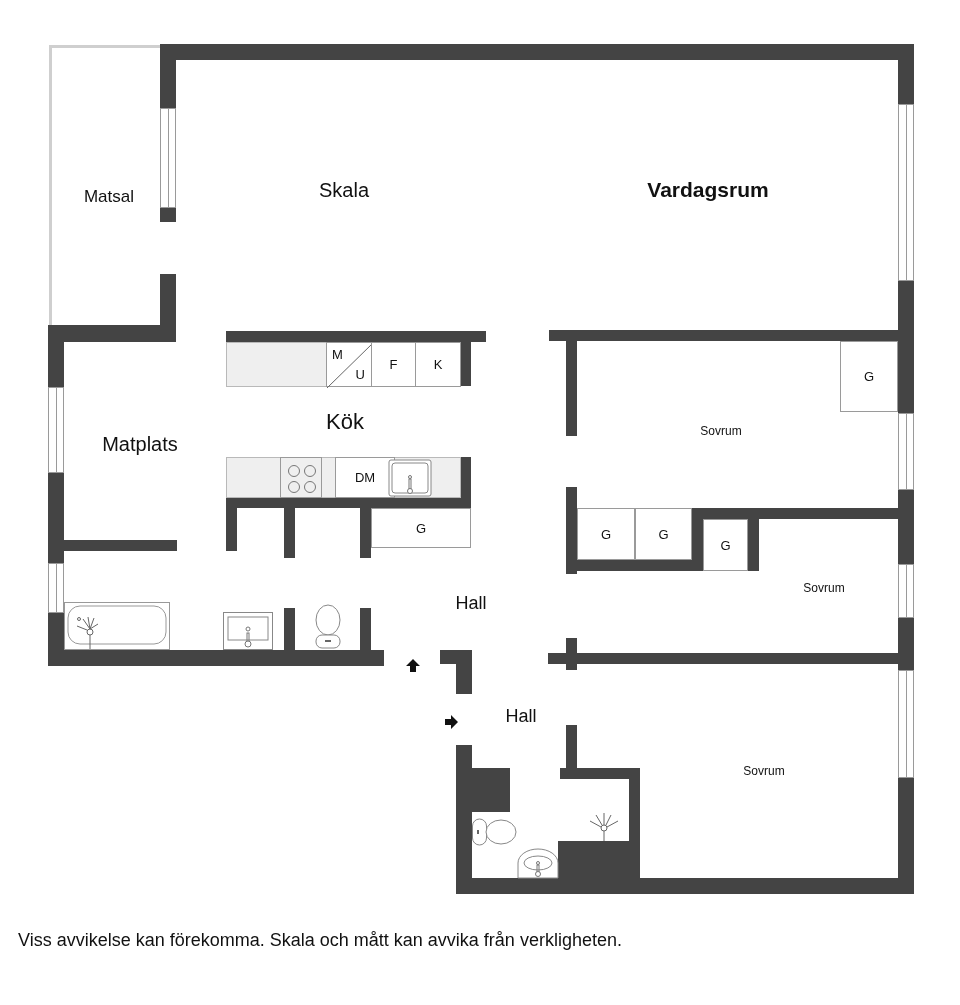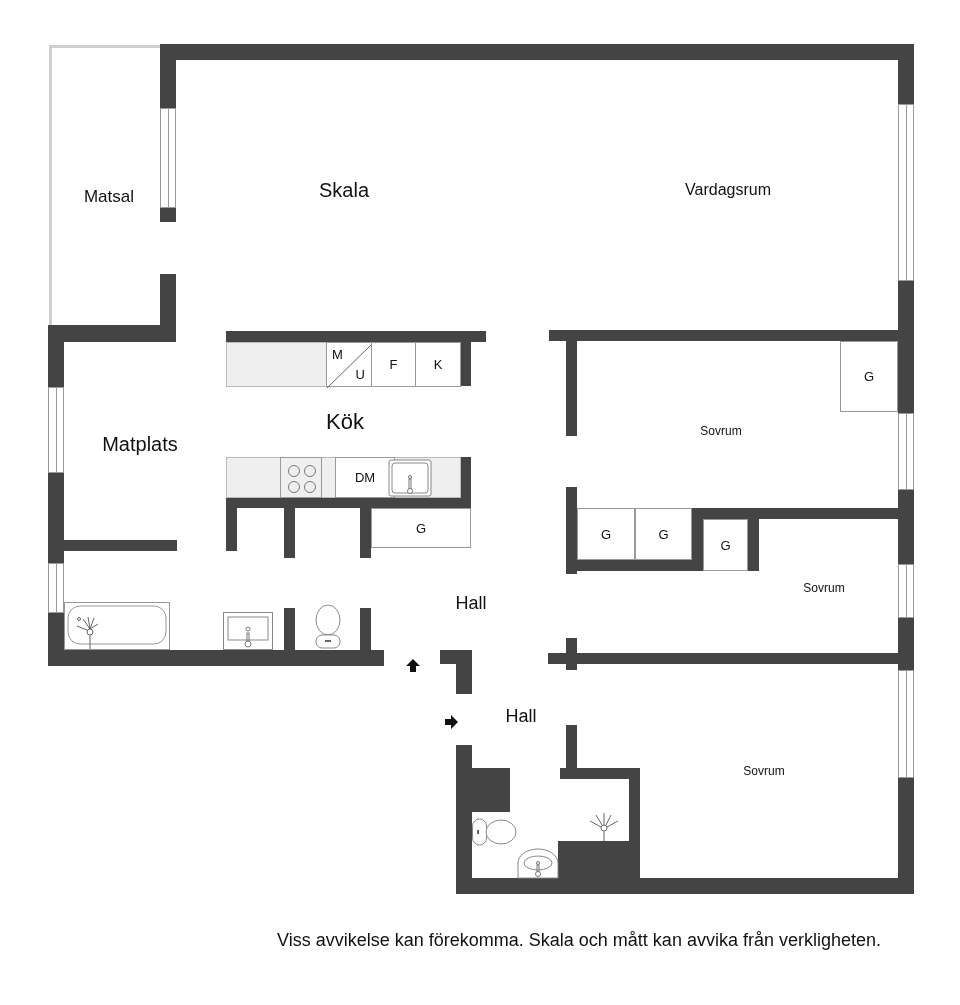--- a/index.html
+++ b/index.html
@@ -9,21 +9,21 @@
   .w { position: absolute; background: #444444; }
   .win { position: absolute; background: #fff; border: 1px solid #9a9a9a; box-sizing: border-box; }
   .win.v::after { content: ""; position: absolute; left: 50%; top: 0; bottom: 0; width: 1px; background: #9a9a9a; }
   .bal { position: absolute; border-left: 3px solid #cfcfcf; border-top: 3px solid #cfcfcf; box-sizing: border-box; }
   .counter { position: absolute; background: #efefef; border: 1px solid #b9b9b9; box-sizing: border-box; }
   .cell { position: absolute; background: #fff; border: 1px solid #9a9a9a; box-sizing: border-box;
           display: flex; align-items: center; justify-content: center; font-size: 13px; }
   .room-label { position: absolute; font-size: 12px; white-space: nowrap; transform: translate(-50%, -50%); }
   .room-label.big { font-size: 21px; }
   .room-label.small { font-size: 18px; }
-  .footer { position: absolute; left: 0; width: 881px; top: 930px; text-align: right; font-size: 18px; }
+  .footer { position: absolute; left: 0; width: 881px; top: 930px; text-align: left; font-size: 18px; padding-left: 18px; }
   svg { position: absolute; overflow: visible; }
 </style>
 </head>
 <body>
 
 <div class="plan">
 
   <div class="bal" style="left:49px;top:45px;width:115px;height:285px;"></div>
 
   <div class="w" style="left:160px;top:44px;width:754px;height:16px;"></div>
@@ -184,21 +184,21 @@
 
   <svg width="14" height="14" style="left:406px;top:659px;">
     <path d="M7 0 L14 7 L10 7 L10 13 L4 13 L4 7 L0 7 Z" fill="#111"></path>
   </svg>
   <svg width="14" height="14" style="left:444px;top:715px;">
     <path d="M14 7 L7 0 L7 4 L1 4 L1 10 L7 10 L7 14 Z" fill="#111"></path>
   </svg>
 
   <div class="room-label" style="left:109px;top:197px;font-size:17px;">Matsal</div>
   <div class="room-label big" style="left:344px;top:190px;font-size:20px;">Skala</div>
-  <div class="room-label big" style="left:728px;top:190px;font-size:16px;">Vardagsrum</div>
+  <div class="room-label big" style="left:708px;top:190px;font-size:21px;font-weight:bold;">Vardagsrum</div>
   <div class="room-label" style="left:140px;top:444px;font-size:20px;">Matplats</div>
   <div class="room-label big" style="left:345px;top:422px;font-size:22px;">Kök</div>
   <div class="room-label" style="left:721px;top:431px;">Sovrum</div>
   <div class="room-label" style="left:824px;top:588px;">Sovrum</div>
   <div class="room-label" style="left:764px;top:771px;">Sovrum</div>
   <div class="room-label small" style="left:471px;top:603px;">Hall</div>
   <div class="room-label small" style="left:521px;top:716px;">Hall</div>
 
   <div class="footer">Viss avvikelse kan förekomma. Skala och mått kan avvika från verkligheten.</div>
 </div>

